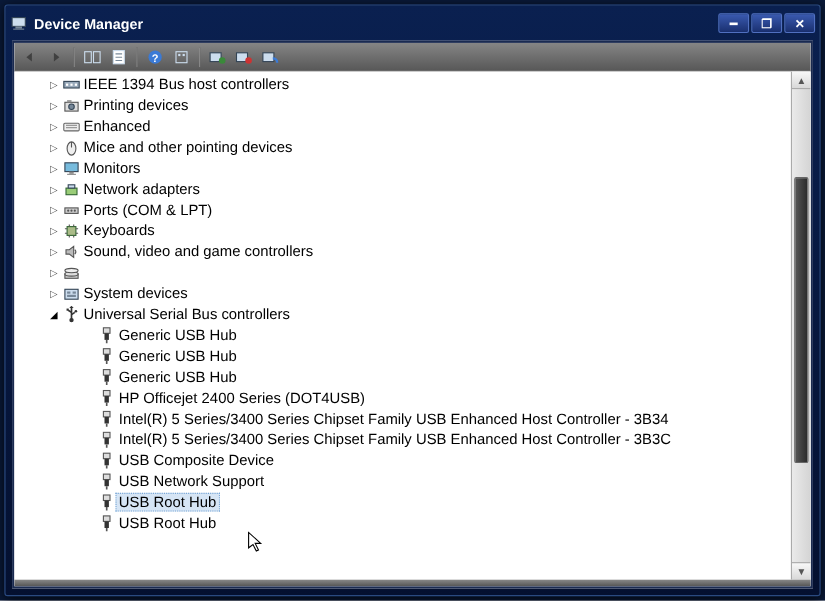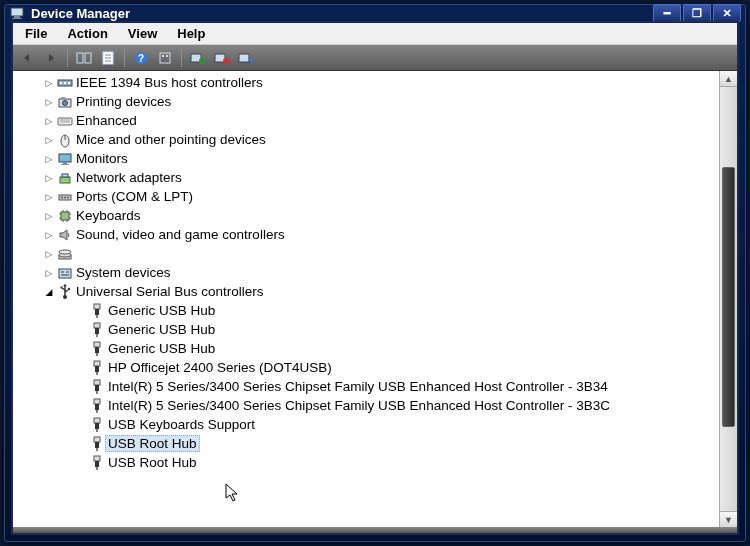--- a/index.html
+++ b/index.html
@@ -16,21 +16,21 @@
     position: absolute;
     top: 4px; left: 4px; right: 4px; bottom: 4px;
     background: linear-gradient(#0a2050, #041030);
     border: 1px solid #2a4a80;
     border-radius: 3px;
     box-shadow: 0 2px 10px rgba(0,0,0,0.8);
     display: flex;
     flex-direction: column;
   }
   .titlebar {
-    height: 16px;
+    height: 32px;
     display: flex;
     align-items: center;
     padding: 0 4px;
     color: #fff;
     font-weight: bold;
   }
   .titlebar .app-icon {
     width: 16px; height: 16px; margin-right: 6px;
     display: inline-flex; align-items: center; justify-content: center;
   }
@@ -243,26 +243,20 @@
     </span>
     <span class="title">Device Manager</span>
     <div class="win-controls">
       <div class="win-btn">━</div>
       <div class="win-btn">❐</div>
       <div class="win-btn">✕</div>
     </div>
   </div>
 
   <div class="inner-frame">
-    <div class="menubar">
-      <span class="menu-item">File</span>
-      <span class="menu-item">Action</span>
-      <span class="menu-item">View</span>
-      <span class="menu-item">Help</span>
-    </div>
 
     <div class="toolbar">
       <div class="tool-btn">
         <svg width="14" height="14">
             <path d="M9 3 L4 7 L9 11 Z" fill="#404040"></path>
           </svg>
       </div>
       <div class="tool-btn">
         <svg width="14" height="14">
             <path d="M5 3 L10 7 L5 11 Z" fill="#404040"></path>
@@ -500,21 +494,31 @@
             <span class="label">Intel(R) 5 Series/3400 Series Chipset Family USB Enhanced Host Controller - 3B3C</span>
           </div>
           <div class="node-row">
             <span class="indent" style="width:58px"></span>
             <span class="expander"></span>
             <span class="dev-icon">
               <svg width="16" height="16">
                 <use href="#ic-usbplug"></use>
               </svg>
             </span>
-            <span class="label">USB Keyboards Support</span>
+            <span class="label">USB Composite Device</span>
+          </div>
+          <div class="node-row">
+            <span class="indent" style="width:58px"></span>
+            <span class="expander"></span>
+            <span class="dev-icon">
+              <svg width="16" height="16">
+                <use href="#ic-usbplug"></use>
+              </svg>
+            </span>
+            <span class="label">USB Network Support</span>
           </div>
           <div class="node-row selected">
             <span class="indent" style="width:58px"></span>
             <span class="expander"></span>
             <span class="dev-icon">
               <svg width="16" height="16">
                 <use href="#ic-usbplug"></use>
               </svg>
             </span>
             <span class="label">USB Root Hub</span>

